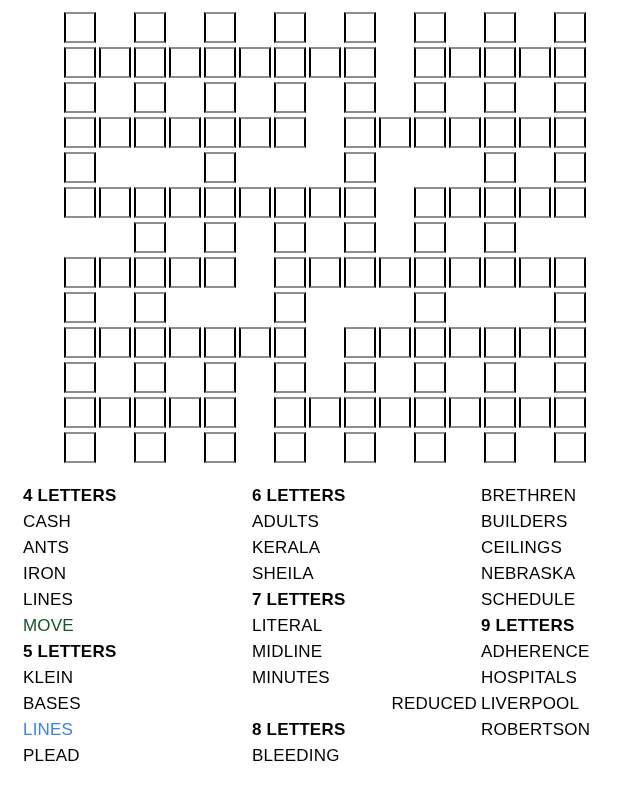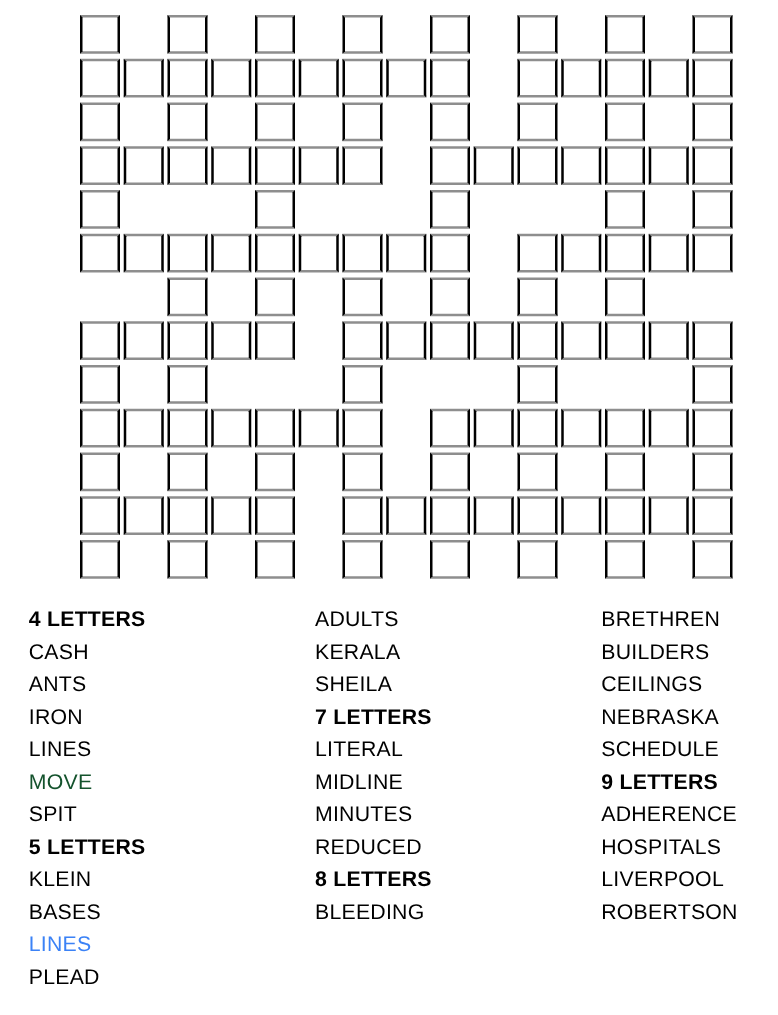--- a/index.html
+++ b/index.html
@@ -200,36 +200,36 @@
       <div class="cell" style="left: 541px; top: 432px; background: rgb(255, 255, 255); border-color: rgb(142, 142, 142) rgb(0, 0, 0);"></div>
     </div>
   <div class="lists">
     <div class="list-col c0">
         <div class="word heading" style="color: rgb(0, 0, 0);">4 LETTERS</div>
         <div class="word" style="color: rgb(0, 0, 0);">CASH</div>
         <div class="word" style="color: rgb(0, 0, 0);">ANTS</div>
         <div class="word" style="color: rgb(0, 0, 0);">IRON</div>
         <div class="word" style="color: rgb(0, 0, 0);">LINES</div>
         <div class="word" style="color: #14532d;">MOVE</div>
-        <div class="word" style="color: rgb(0, 0, 0);">SPIT</div>
         <div class="word heading" style="color: rgb(0, 0, 0);">5 LETTERS</div>
         <div class="word" style="color: rgb(0, 0, 0);">KLEIN</div>
         <div class="word" style="color: rgb(0, 0, 0);">BASES</div>
         <div class="word" style="color: #3b82f6;">LINES</div>
         <div class="word" style="color: rgb(0, 0, 0);">PLEAD</div>
       </div>
     <div class="list-col c1">
+        <div class="word heading" style="color: rgb(0, 0, 0);">6 LETTERS</div>
         <div class="word" style="color: rgb(0, 0, 0);">ADULTS</div>
         <div class="word" style="color: rgb(0, 0, 0);">KERALA</div>
         <div class="word" style="color: rgb(0, 0, 0);">SHEILA</div>
         <div class="word heading" style="color: rgb(0, 0, 0);">7 LETTERS</div>
         <div class="word" style="color: rgb(0, 0, 0);">LITERAL</div>
         <div class="word" style="color: rgb(0, 0, 0);">MIDLINE</div>
         <div class="word" style="color: rgb(0, 0, 0);">MINUTES</div>
-        <div class="word" style="color: rgb(0, 0, 0);">REDUCED</div>
+        <div class="word" style="color: rgb(0, 0, 0); text-align: right;">REDUCED</div>
         <div class="word heading" style="color: rgb(0, 0, 0);">8 LETTERS</div>
         <div class="word" style="color: rgb(0, 0, 0);">BLEEDING</div>
       </div>
     <div class="list-col c2">
         <div class="word" style="color: rgb(0, 0, 0);">BRETHREN</div>
         <div class="word" style="color: rgb(0, 0, 0);">BUILDERS</div>
         <div class="word" style="color: rgb(0, 0, 0);">CEILINGS</div>
         <div class="word" style="color: rgb(0, 0, 0);">NEBRASKA</div>
         <div class="word" style="color: rgb(0, 0, 0);">SCHEDULE</div>
         <div class="word heading" style="color: rgb(0, 0, 0);">9 LETTERS</div>

